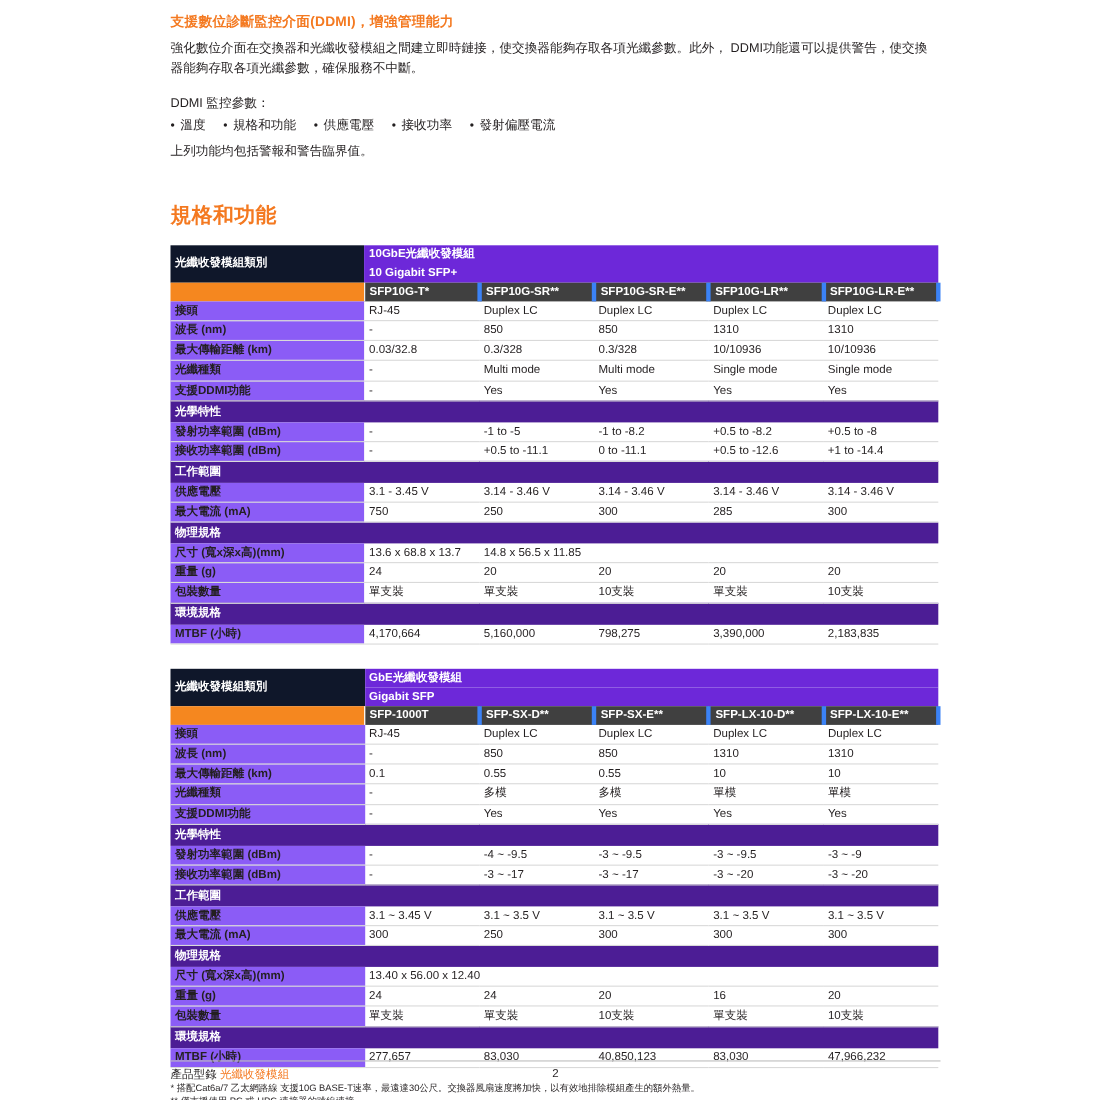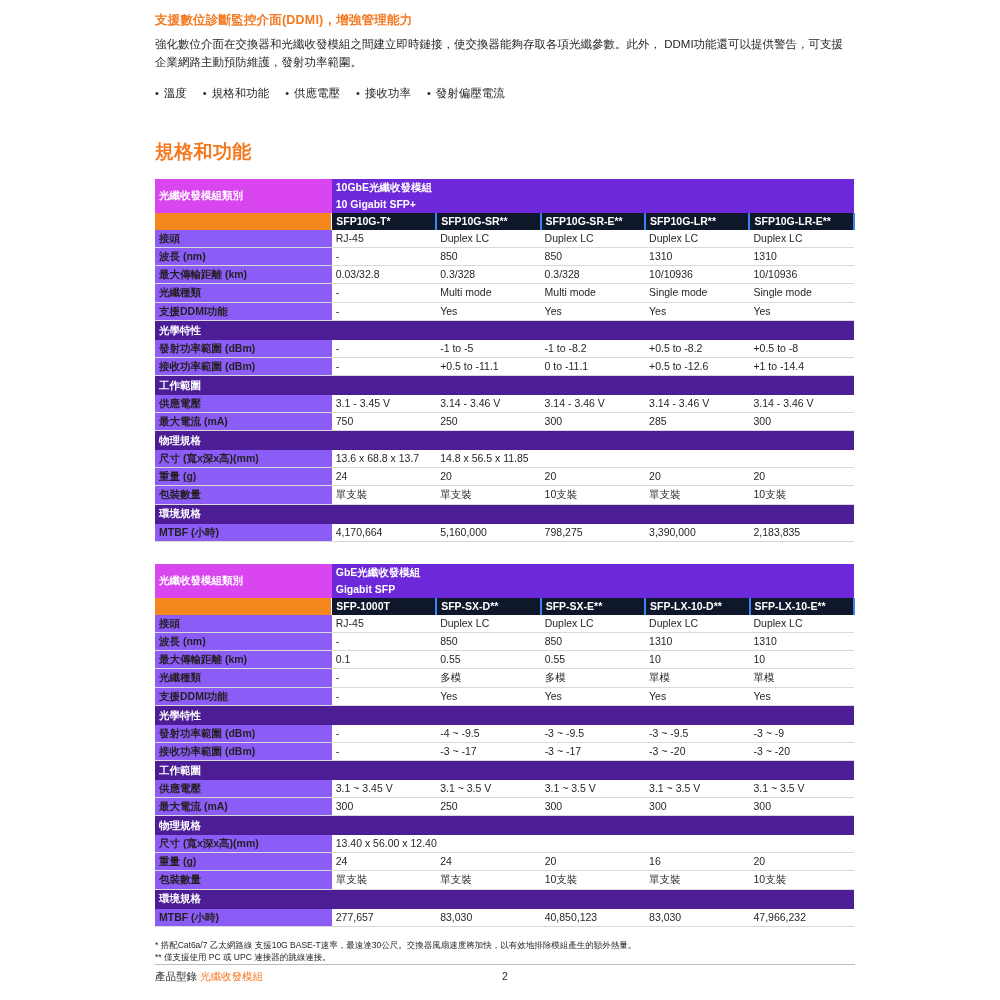--- a/index.html
+++ b/index.html
@@ -95,36 +95,36 @@
     color: #ffffff;
     font-weight: bold;
     height: 15px;
   }
   td.label-cell {
     background: #8b5cf6;
     font-weight: bold;
   }
   tr.hdr-top td.label-cell,
   tr.hdr-mid td.label-cell {
-    background: #d946ef;
+    background: #0f172a;
     color: #ffffff;
     font-weight: bold;
     margin-left: 16px;
   }
   tr.hdr-top td.sub-orange,
   tr.hdr-mid td.sub-orange {
     background: #6d28d9;
     color: #ffffff;
     font-weight: bold;
   }
   tr.hdr-models td {
-    background: #0f172a;
+    background: #404040;
     color: #ffffff;
     font-weight: bold;
-    border-right: 2px solid #3b82f6;
+    border-right: 4px solid #3b82f6;
   }
   tr.hdr-models td.label-cell {
     background: #f5871f;
     border-right: 1px solid #ffffff;
   }
   tr.data td {
     border-bottom: 1px solid #d9d9d9;
   }
   tr.data td.label-cell {
     font-weight: bold;
@@ -161,28 +161,30 @@
   .nowrap { white-space: nowrap; }
 </style>
 </head>
 <body>
 
 <div class="page">
 
   <div class="content">
 
     <div class="intro-title">支援數位診斷監控介面(DDMI)，增強管理能力</div>
-    <p class="intro-para">強化數位介面在交換器和光纖收發模組之間建立即時鏈接，使交換器能夠存取各項光纖參數。此外， DDMI功能還可以提供警告，可支援企業網路主動預防維護，發射功率範圍。</p>
+    <p class="intro-para">強化數位介面在交換器和光纖收發模組之間建立即時鏈接，使交換器能夠存取各項光纖參數。此外， DDMI功能還可以提供警告，使交換器能夠存取各項光纖參數，確保服務不中斷。</p>
+    <div class="ddmi-head">DDMI 監控參數：</div>
     <div class="ddmi-list">
       <span class="item">溫度</span>
       <span class="item">規格和功能</span>
       <span class="item">供應電壓</span>
       <span class="item">接收功率</span>
       <span class="item">發射偏壓電流</span>
     </div>
+    <div class="intro-foot">上列功能均包括警報和警告臨界值。</div>
 
     <div class="section-title">規格和功能</div>
 
     <table class="spec">
       <colgroup>
         <col class="col-label">
           <col class="col-d">
           <col class="col-d">
           <col class="col-d">
           <col class="col-d">

